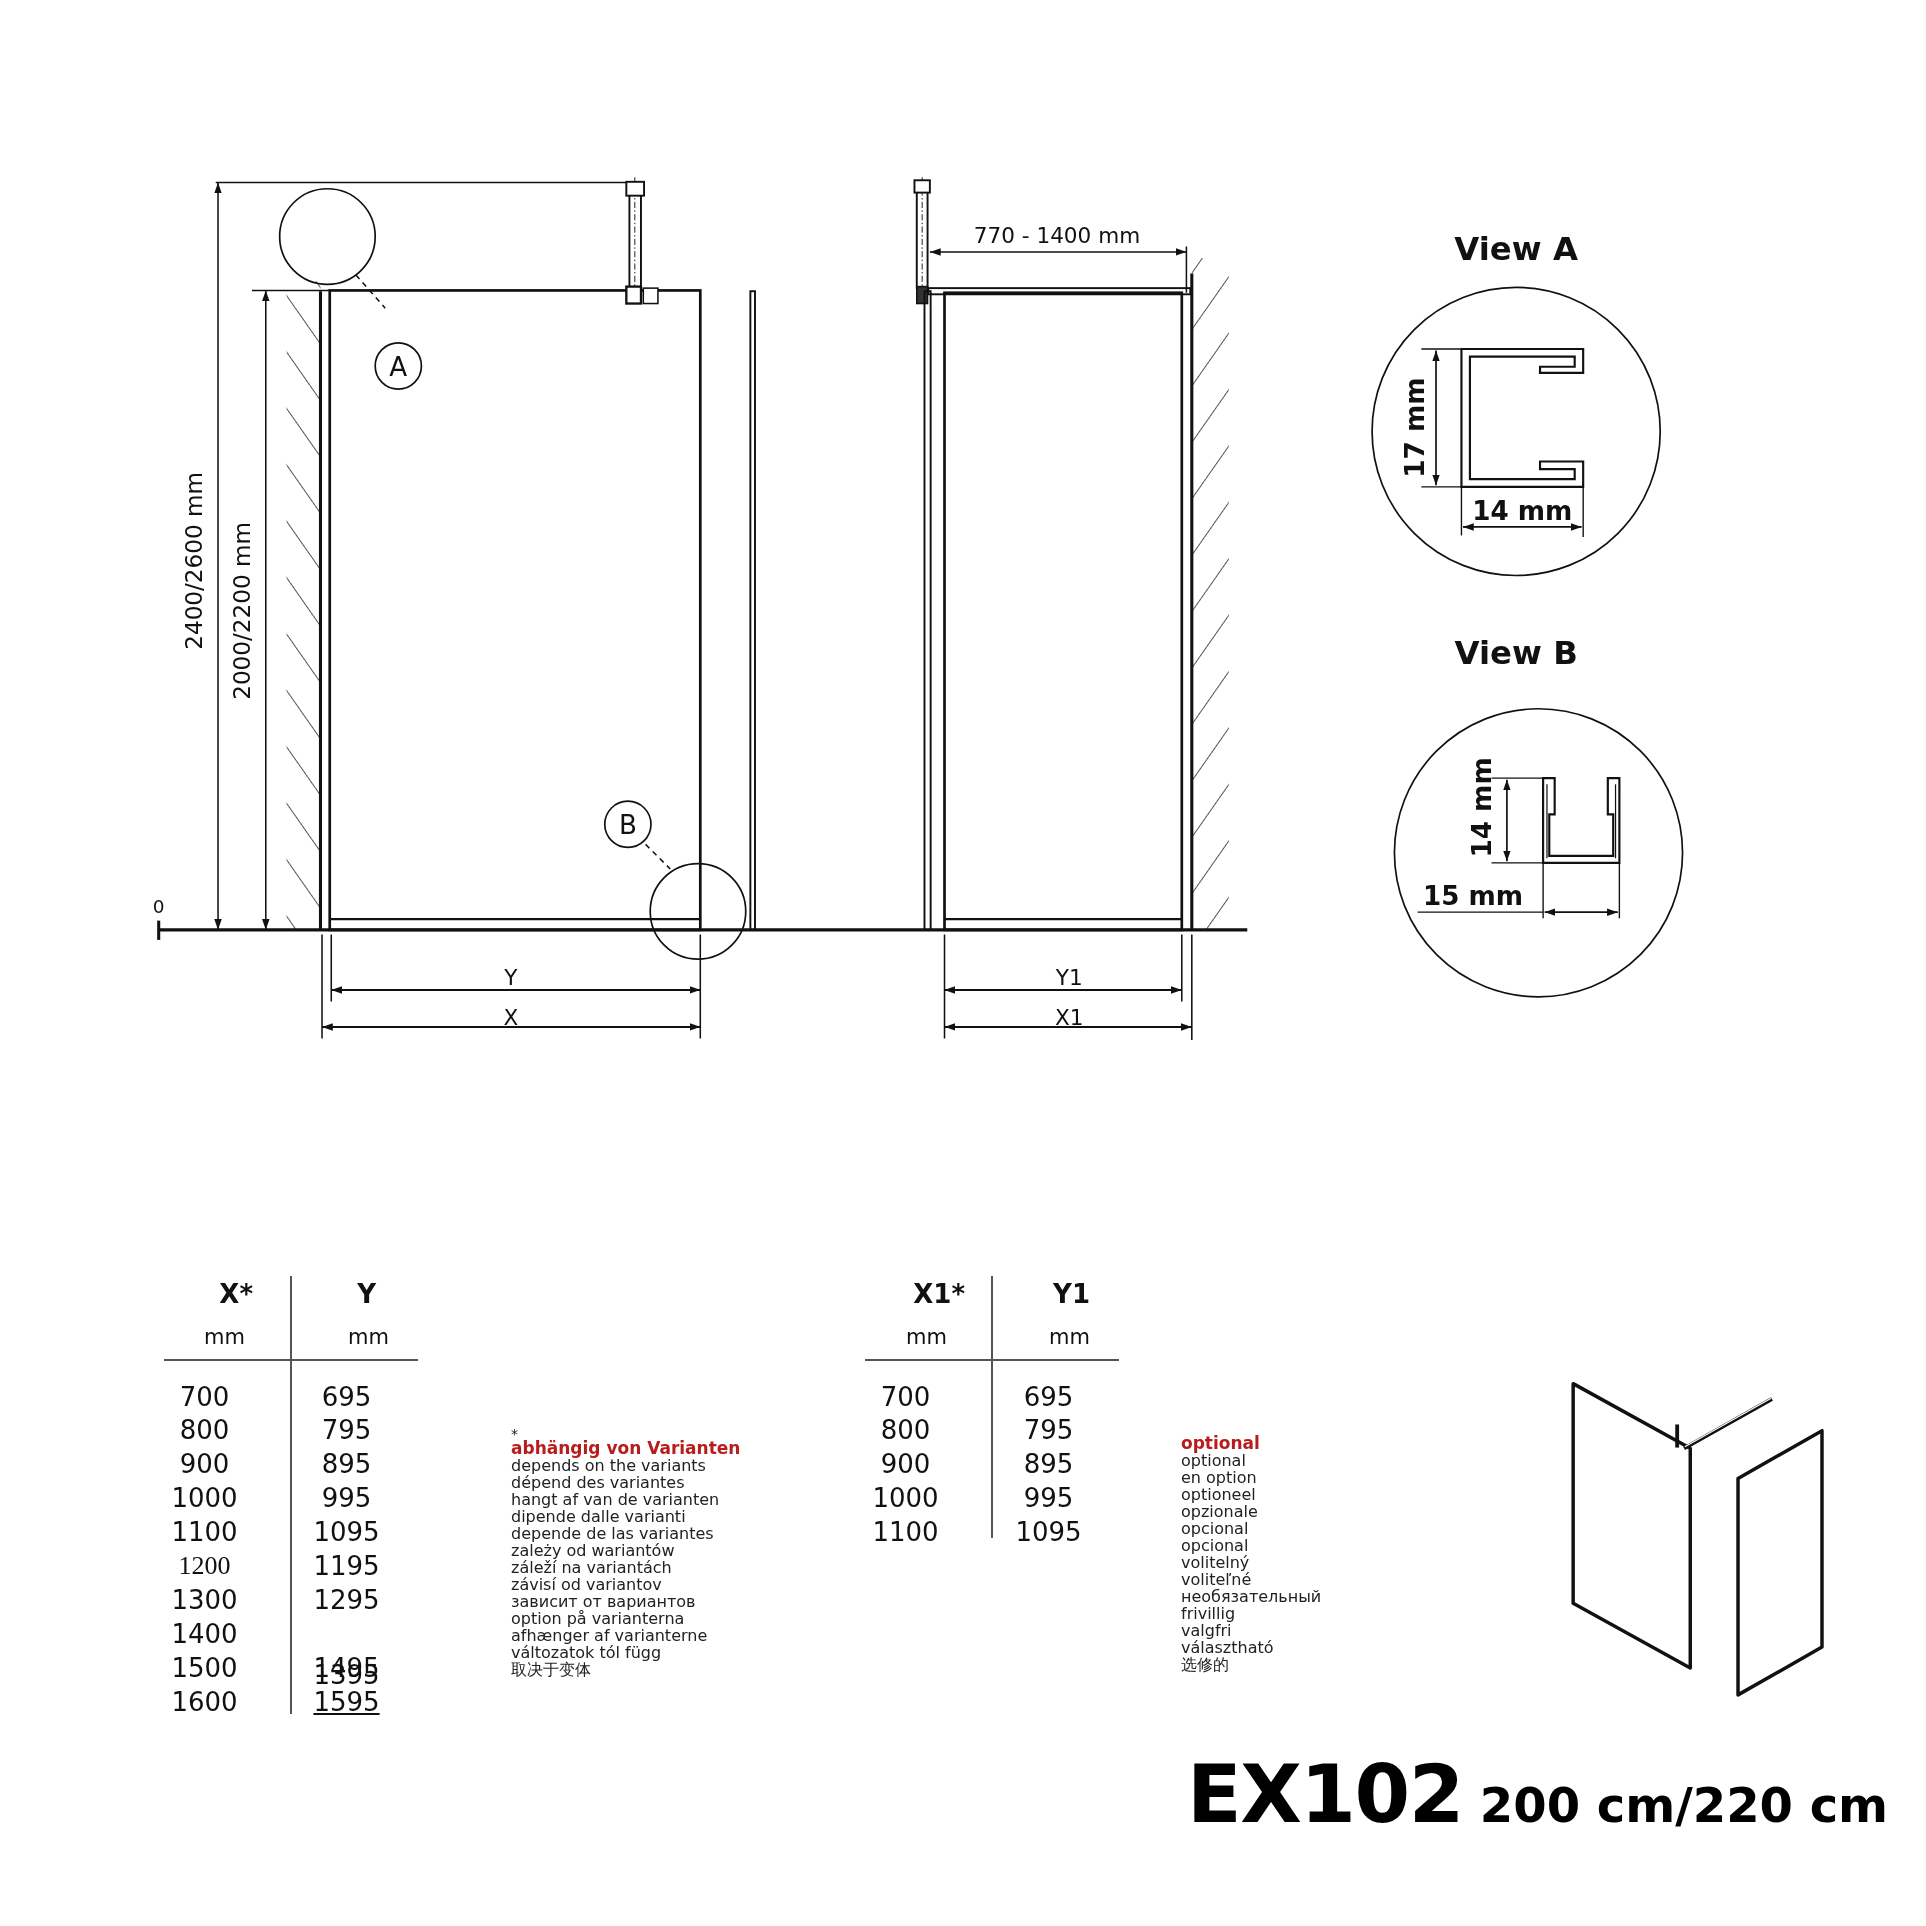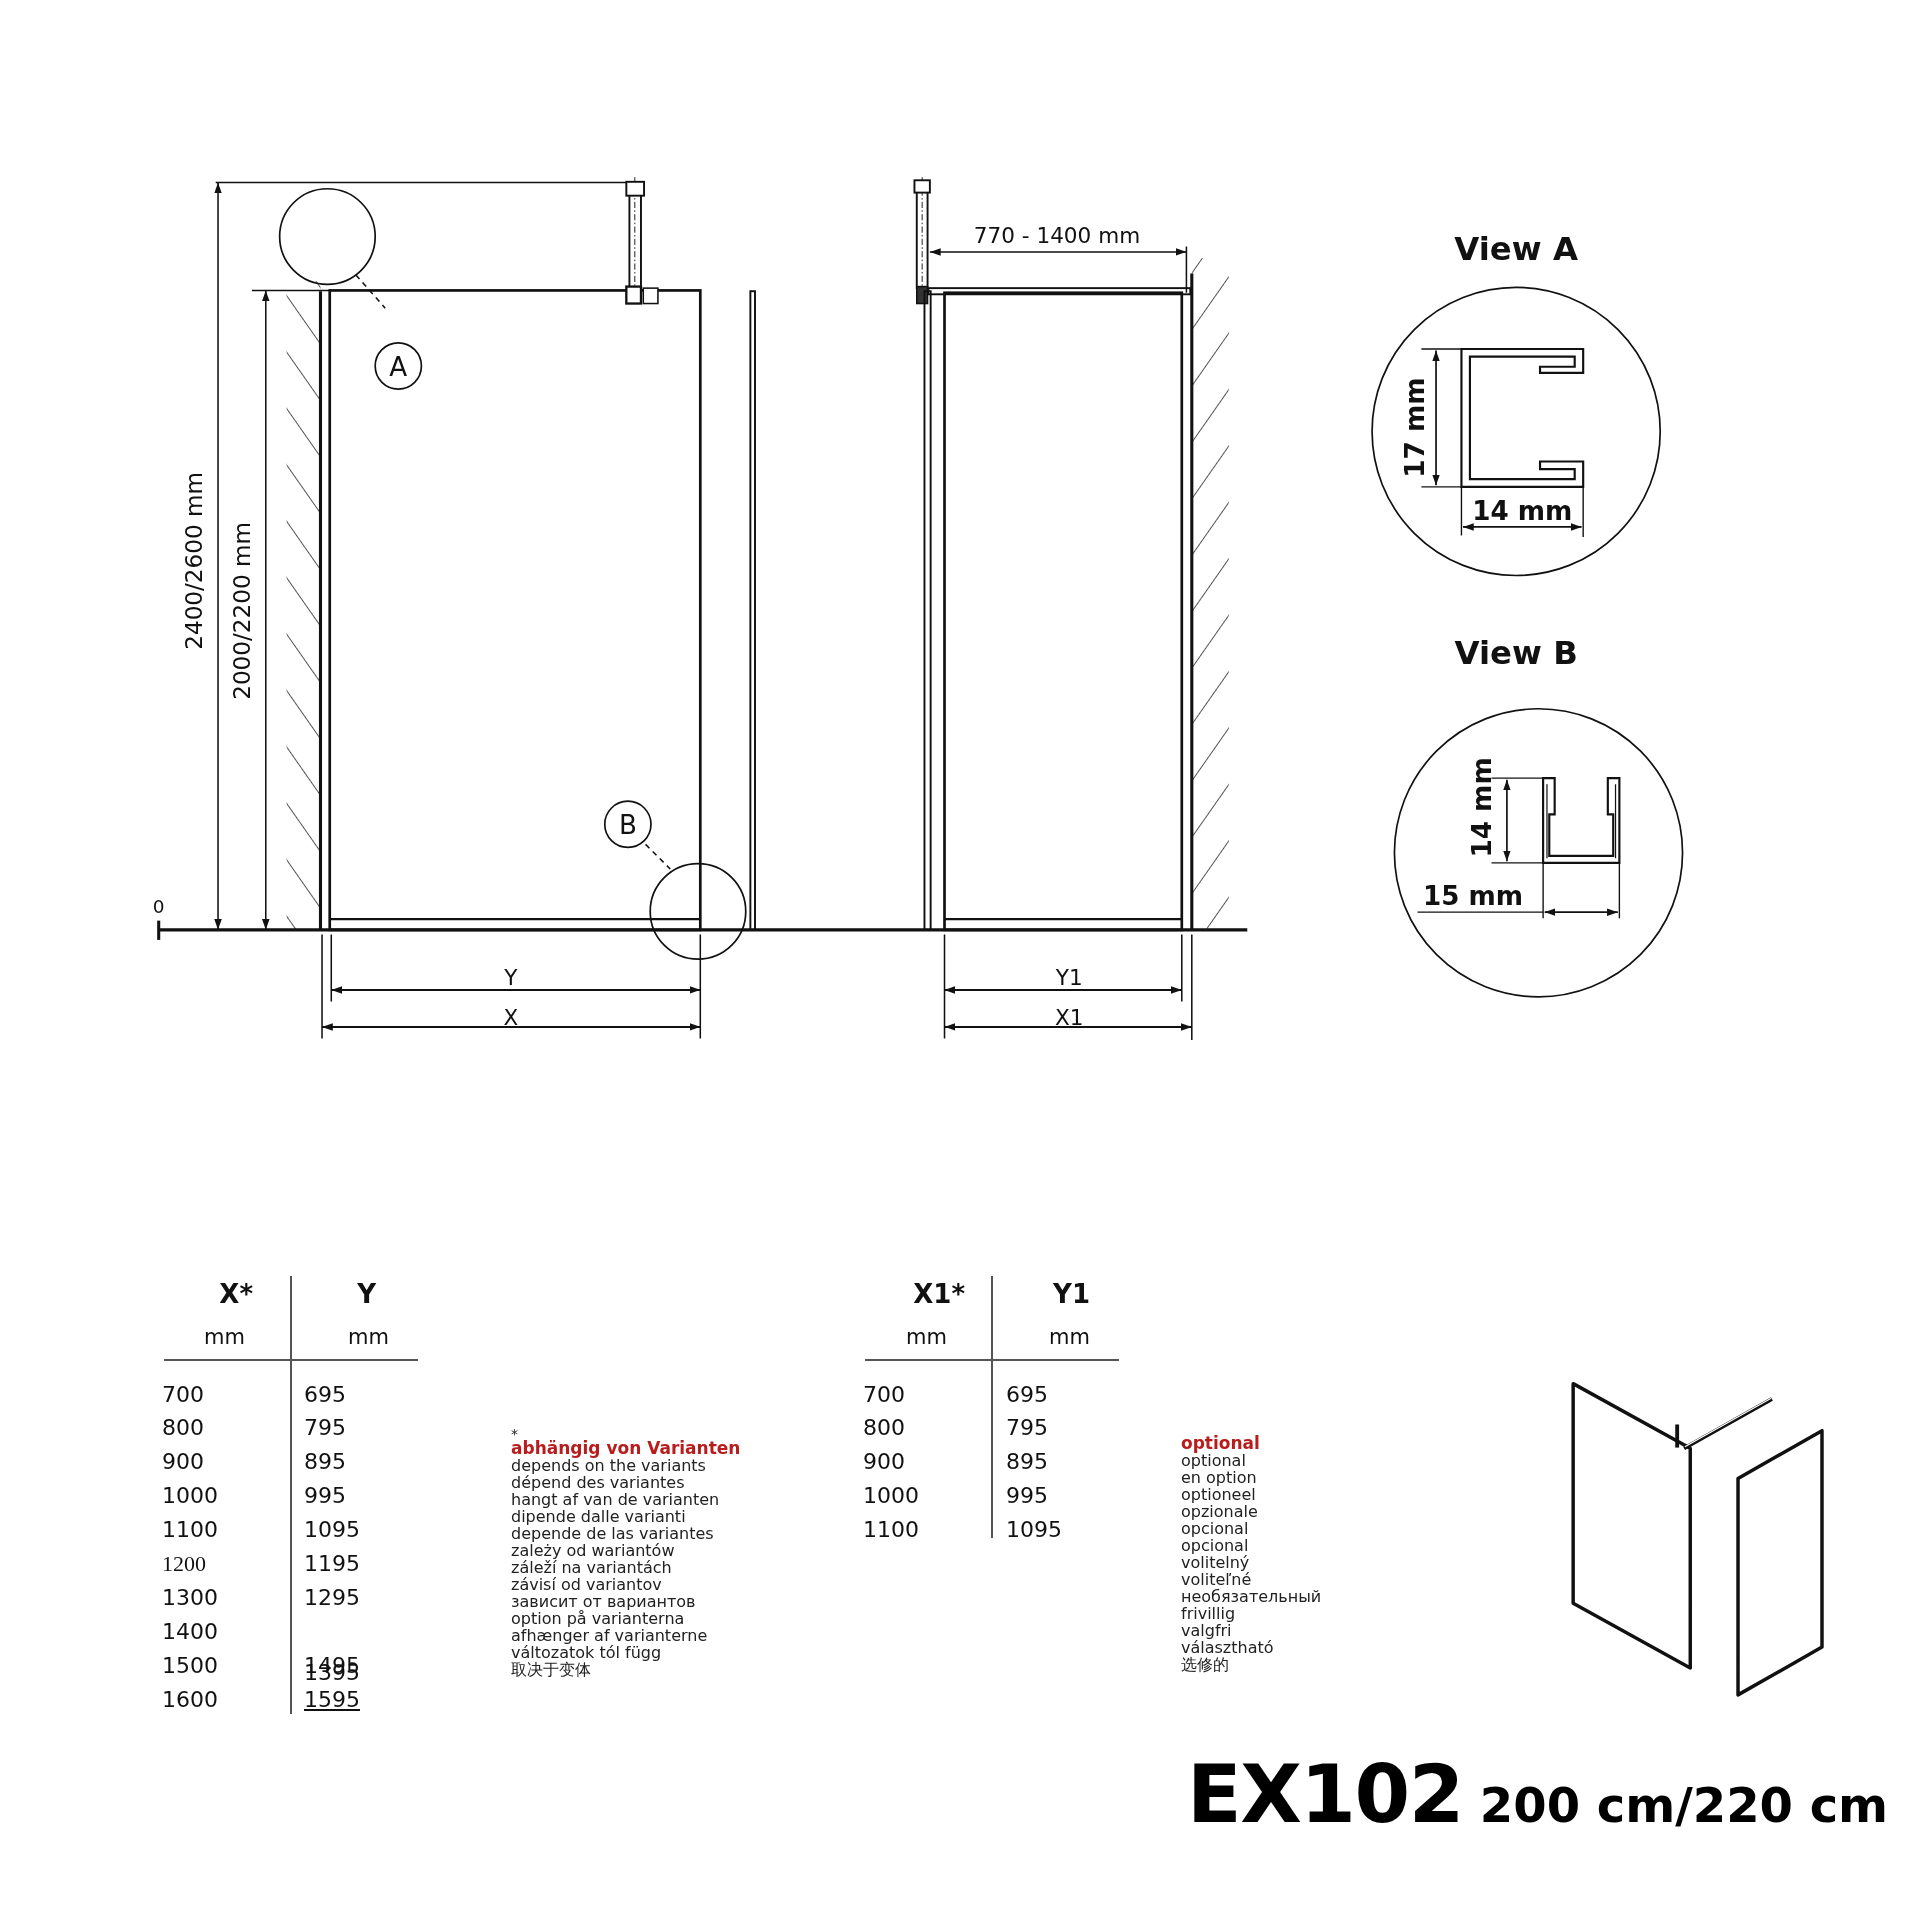--- a/index.html
+++ b/index.html
@@ -2,21 +2,21 @@
 <html style="font-size:12.3px"><head>
 <meta charset="utf-8">
 <style>
   html,body{margin:0;padding:0;background:#ffffff;}
   body{width:1926px;height:1926px;position:relative;overflow:hidden;font-family:"DejaVu Sans","Liberation Sans",sans-serif;color:#111;}
   svg.drawing{position:absolute;left:0;top:0;width:1926px;height:1926px;}
   svg text{font-family:"DejaVu Sans","Liberation Sans",sans-serif;fill:#111;}
   .tbl{position:absolute;font-family:"DejaVu Sans","Liberation Sans",sans-serif;color:#111;}
   .tbl .hdr{position:absolute;font-size:26px;font-weight:bold;text-align:right;}
   .tbl .unit{position:absolute;font-size:21px;text-align:right;}
-  .tbl .cell{position:absolute;font-size:22px;text-align:left;width:85px;}
+  .tbl .cell{position:absolute;font-size:26px;text-align:center;width:85px;}
   .note{position:absolute;font-family:"DejaVu Sans","Liberation Sans",sans-serif;color:#222;font-size:16px;line-height:17px;}
   .note .b{font-weight:bold;color:#b91c1c;font-size:17px;}
   .note .star{font-size:14px;line-height:12.3px;}
   .title{position:absolute;left:1187px;top:1748px;white-space:nowrap;color:#000;font-family:"DejaVu Sans","Liberation Sans",sans-serif;}
   .title .model{font-size:80px;font-weight:bold;letter-spacing:-1.5px;}
   .title .size{font-size:48px;font-weight:bold;margin-left:17px;margin-top:40px;}
   .vline{position:absolute;background:#555;width:1.5px;}
   .hline{position:absolute;background:#555;height:1.5px;}
 </style>
 </head>

